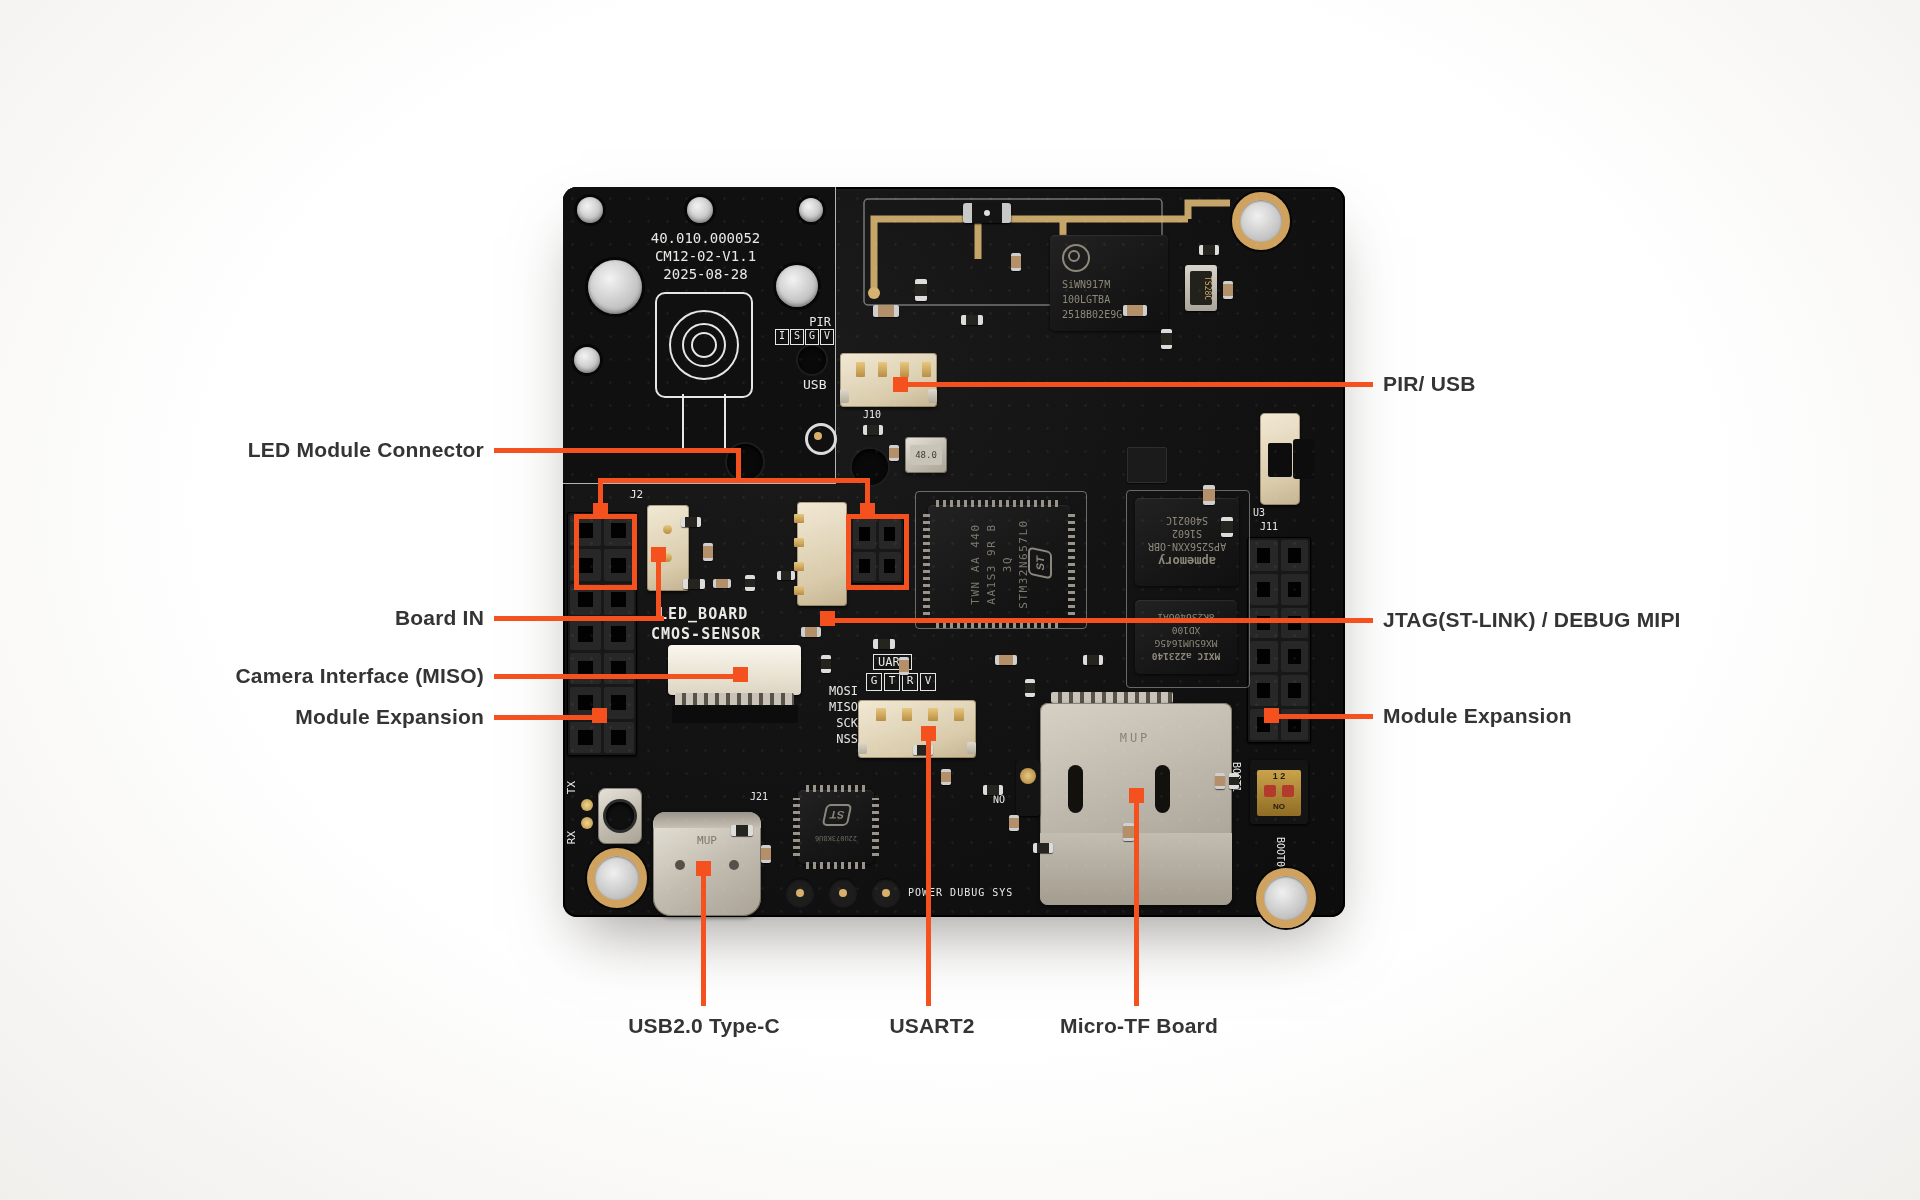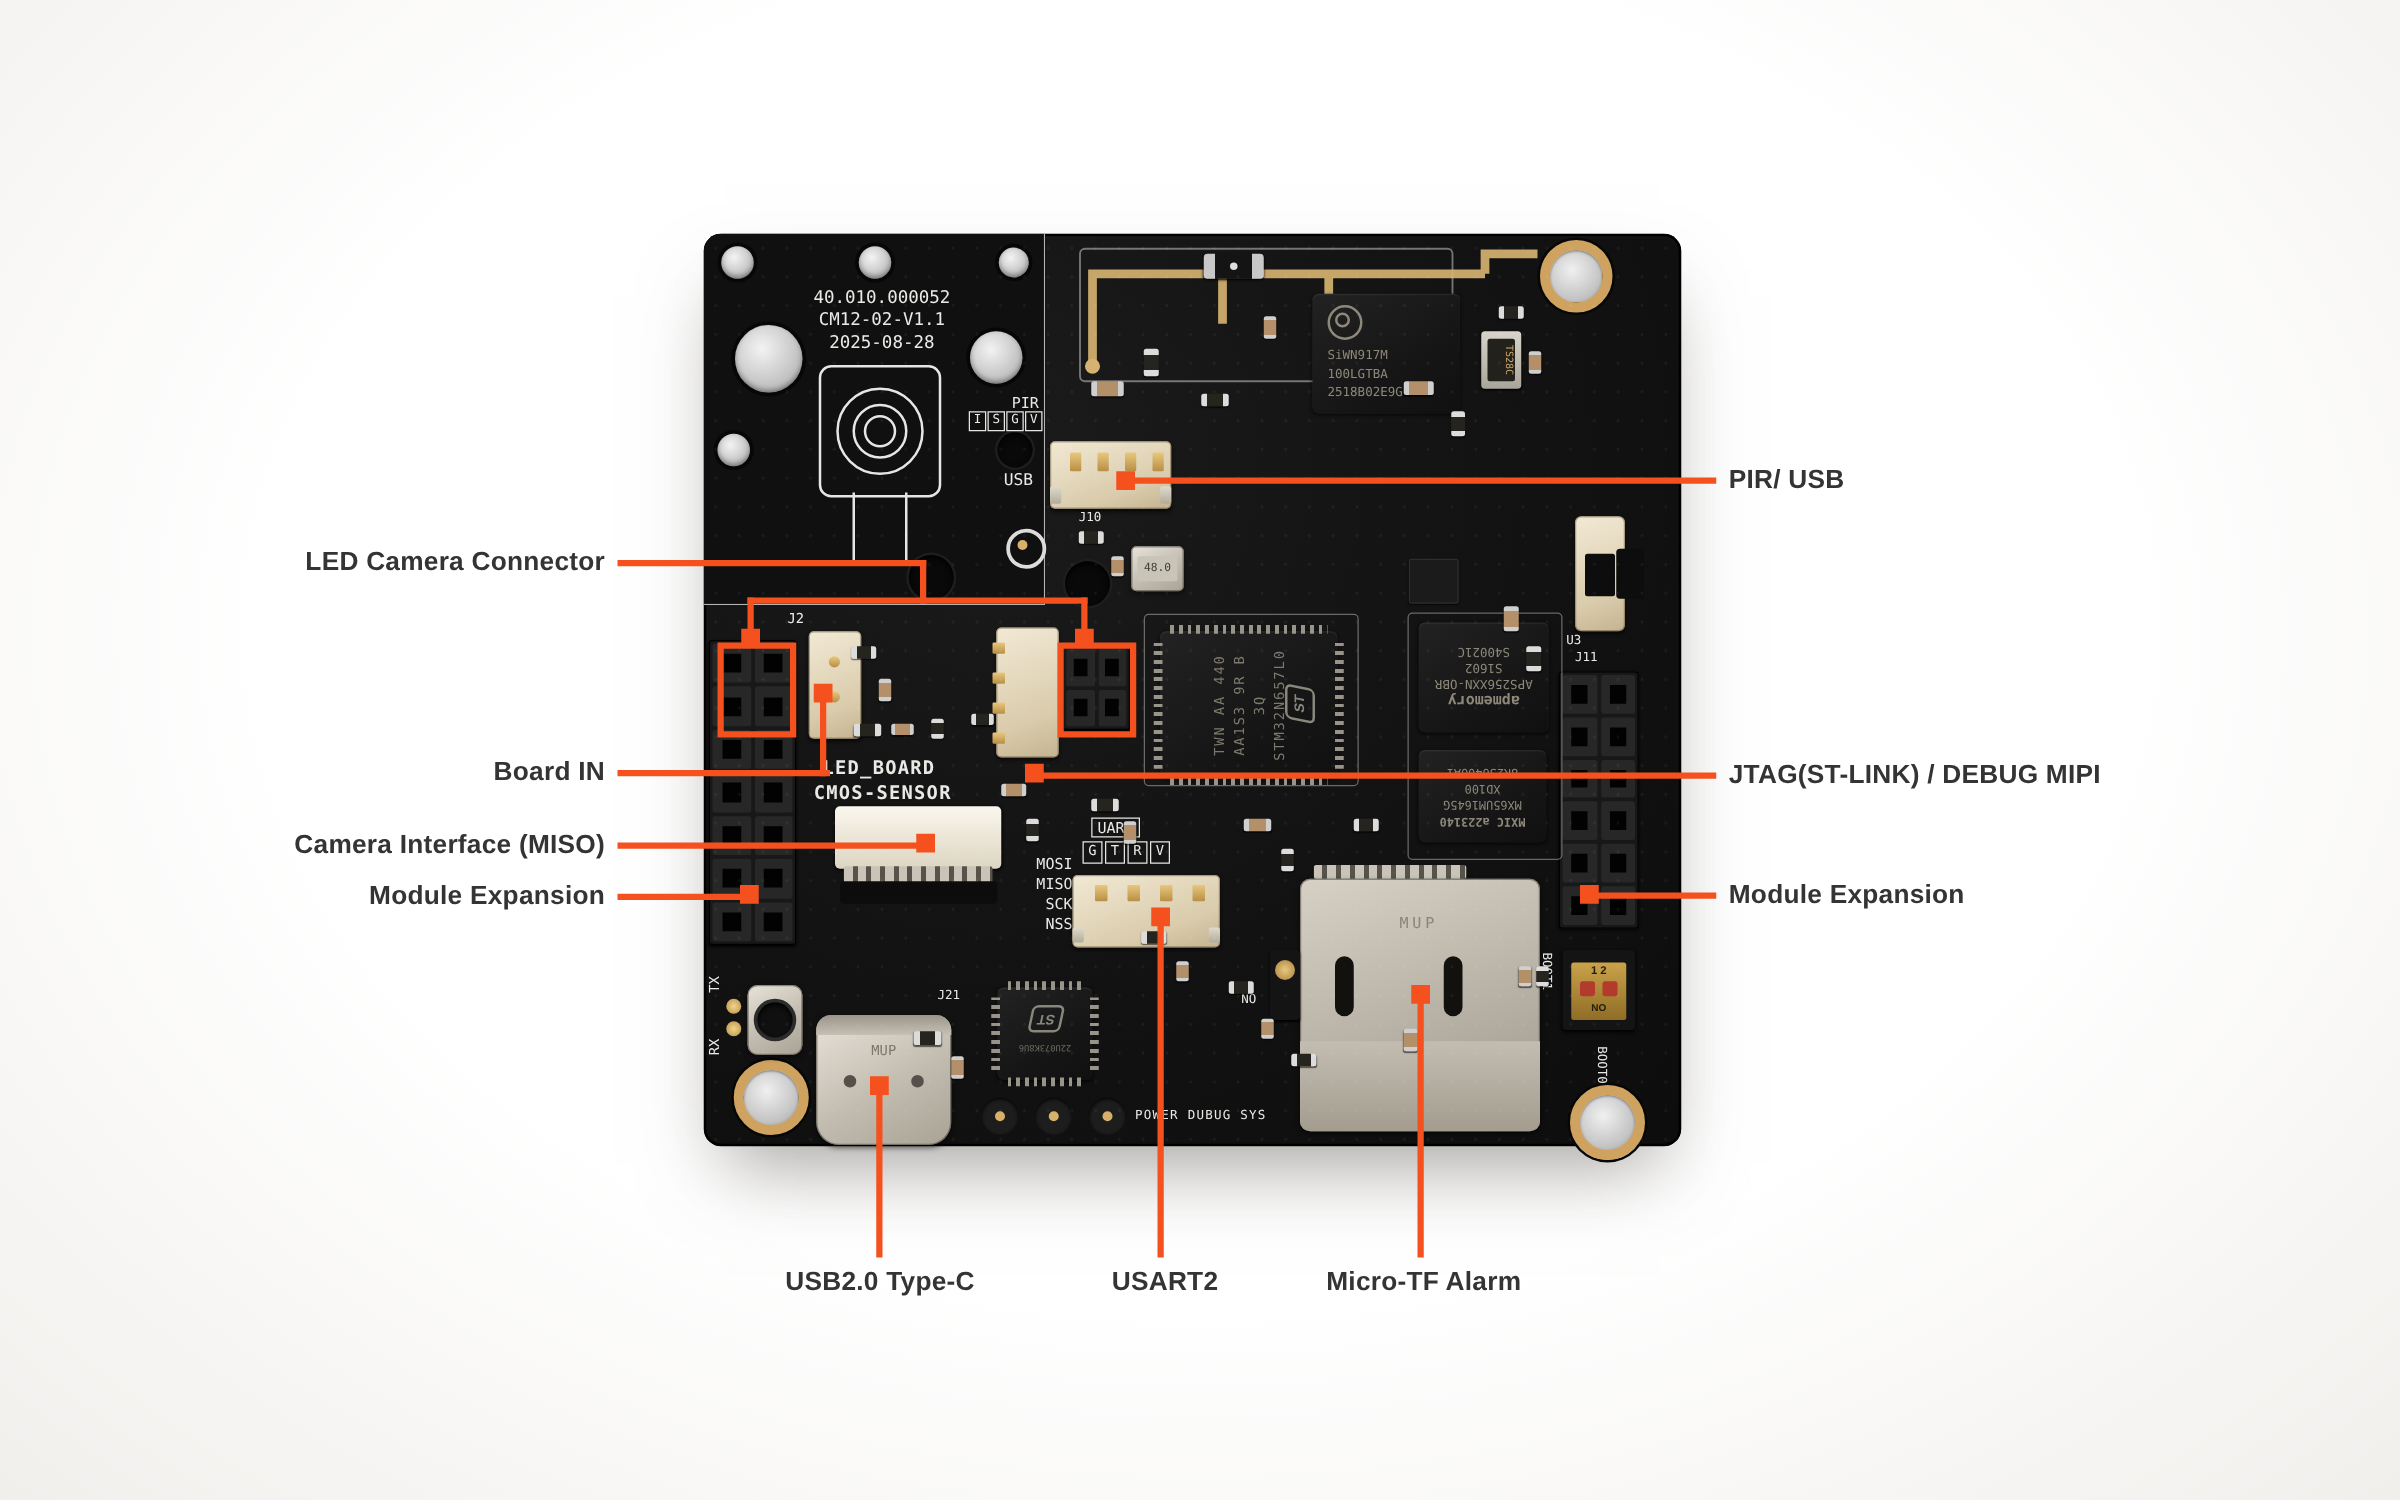--- a/index.html
+++ b/index.html
@@ -393,24 +393,24 @@
 
   <div class="csq" style="left:696px;top:861px"></div>
   <div class="cl" style="left:701px;top:875px;width:5px;height:131px"></div>
 
   <div class="csq" style="left:921px;top:726px"></div>
   <div class="cl" style="left:926px;top:740px;width:5px;height:266px"></div>
 
   <div class="csq" style="left:1129px;top:788px"></div>
   <div class="cl" style="left:1134px;top:802px;width:5px;height:204px"></div>
 
-  <div class="lbl" style="right:1436px;top:438px">LED Camera Connector</div>
+  <div class="lbl" style="right:1436px;top:438px">LED Module Connector</div>
   <div class="lbl" style="right:1436px;top:606px">Board IN</div>
   <div class="lbl" style="right:1436px;top:664px">Camera Interface (MISO)</div>
   <div class="lbl" style="right:1436px;top:705px">Module Expansion</div>
   <div class="lbl" style="left:1383px;top:372px">PIR/ USB</div>
   <div class="lbl" style="left:1383px;top:608px">JTAG(ST-LINK) / DEBUG MIPI</div>
   <div class="lbl" style="left:1383px;top:704px">Module Expansion</div>
   <div class="lbl c" style="left:704px;top:1014px">USB2.0 Type-C</div>
   <div class="lbl c" style="left:932px;top:1014px">USART2</div>
-  <div class="lbl c" style="left:1139px;top:1014px">Micro-TF Alarm</div>
+  <div class="lbl c" style="left:1139px;top:1014px">Micro-TF Board</div>
 
 </div>
 
 </body></html>

